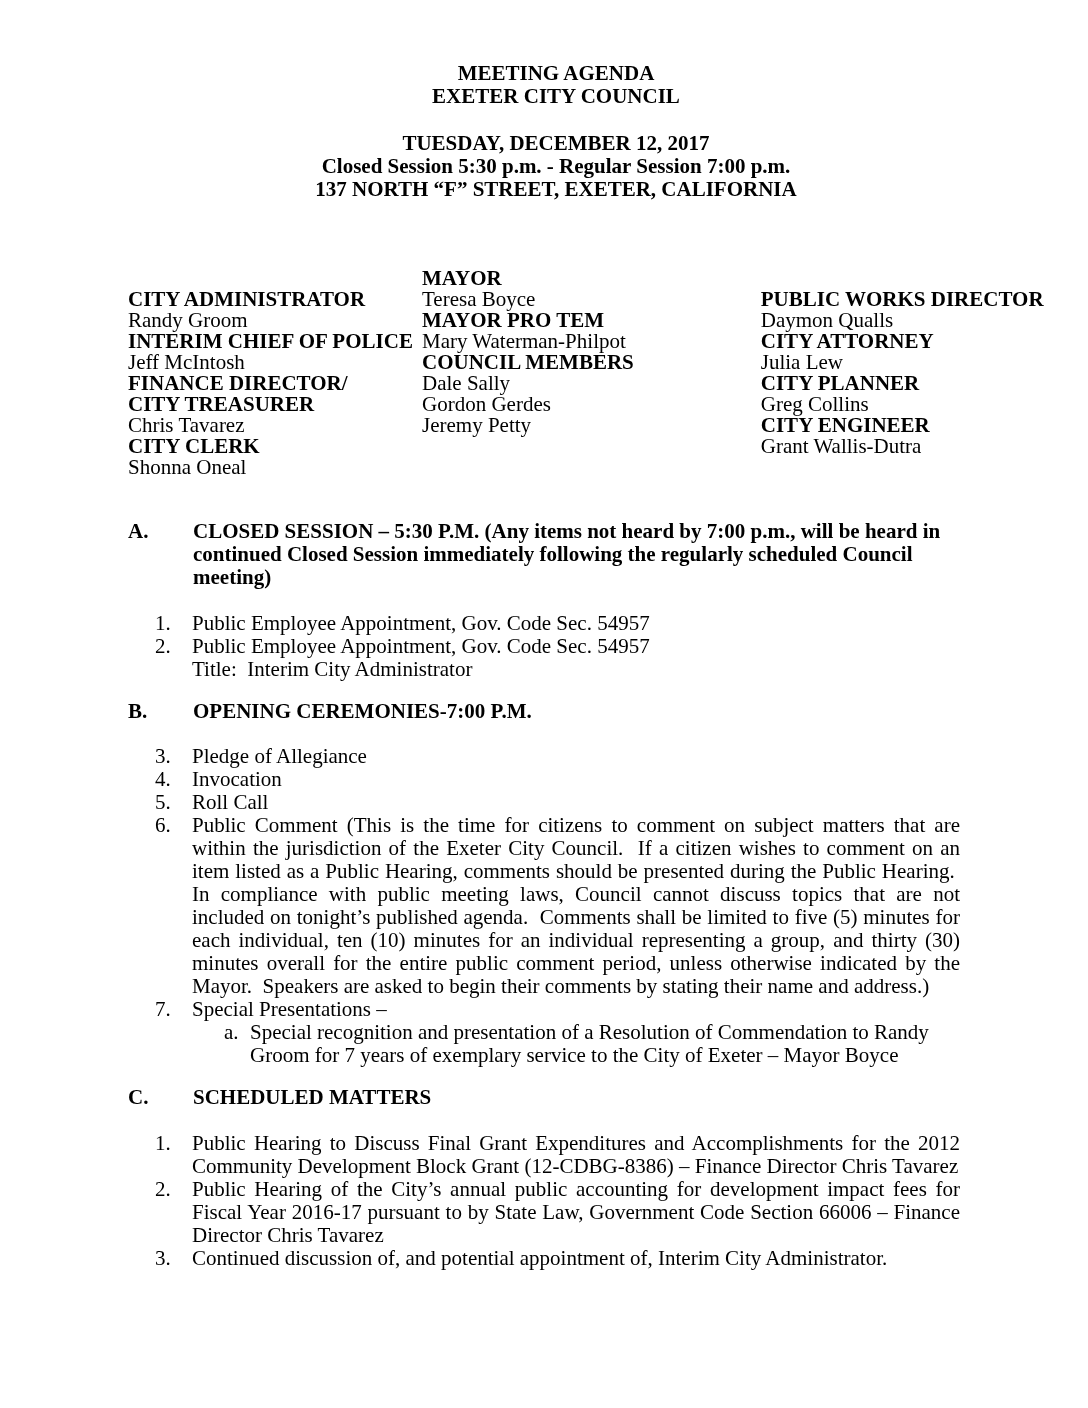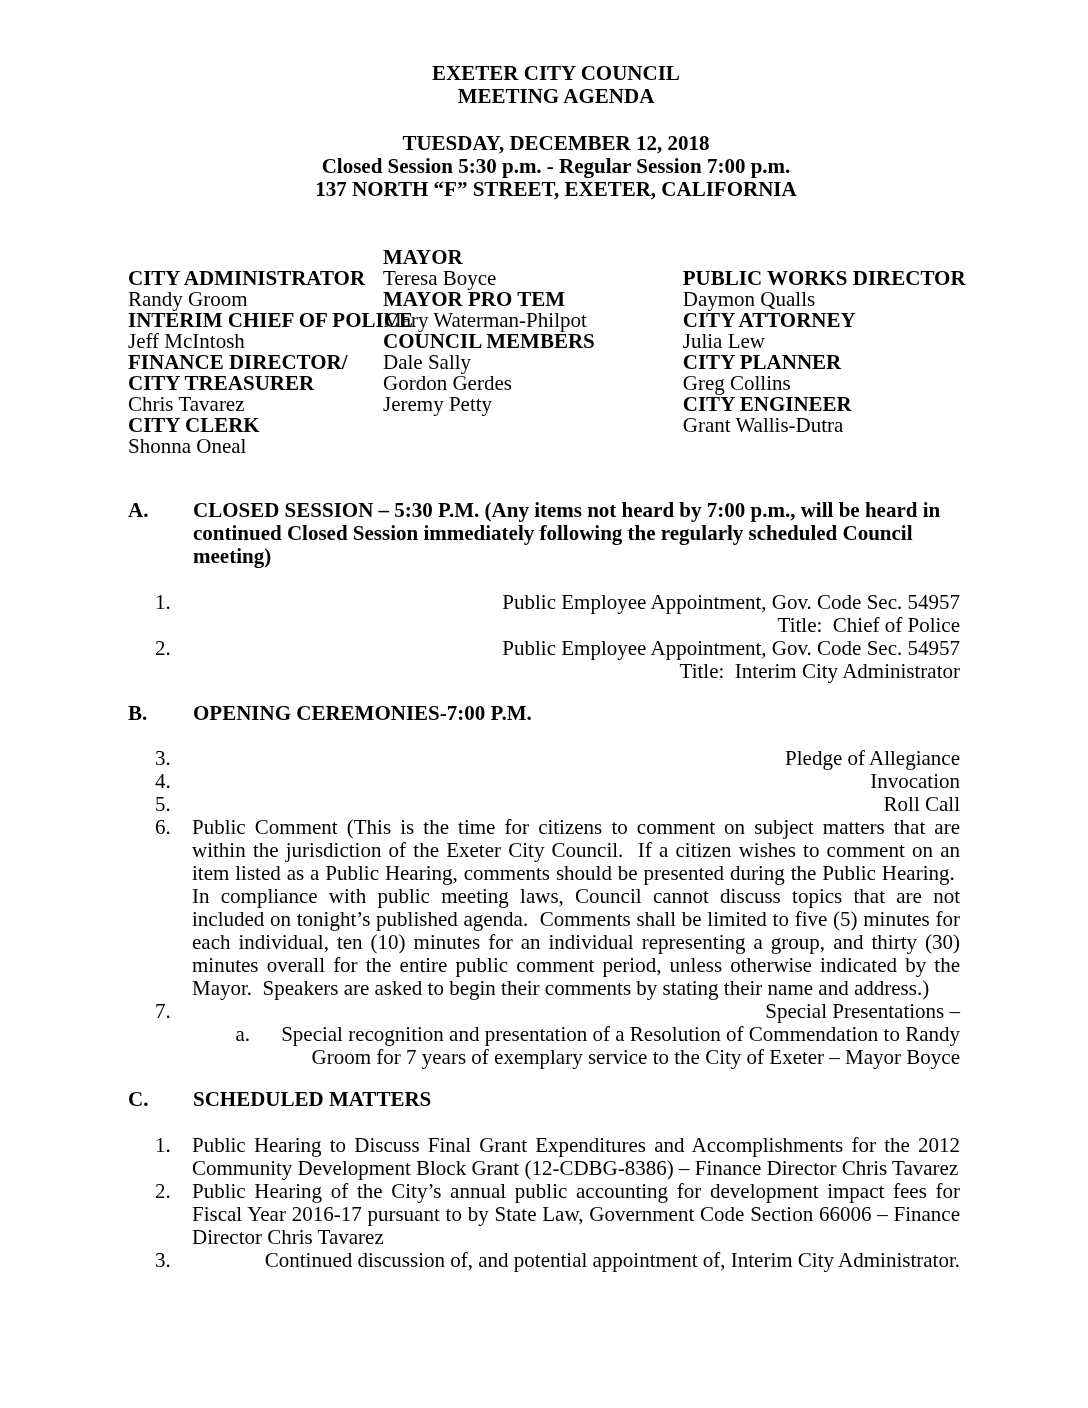--- a/index.html
+++ b/index.html
@@ -7,55 +7,55 @@
     width: 1088px; height: 1408px;
     background: #ffffff; color: #000000;
     font-family: "Liberation Serif", "DejaVu Serif", serif;
     font-size: 21px; line-height: 23px;
   }
   .doc { padding: 62px 128px 0 128px; }
   .b { font-weight: bold; }
   .title-block, .date-block { text-align: center; font-weight: bold; padding-left: 24px; }
   .date-block { margin-top: 24px; }
 
-  .officials { display: flex; margin-top: 46px; line-height: 21px; }
+  .officials { display: flex; margin-top: 67px; line-height: 21px; gap: 39px; }
   .officials div { white-space: nowrap; }
   .col-left  { width: 255px; padding-top: 21px; }
   .col-center{ width: 235px; }
   .col-right { margin-left: 88px; padding-top: 21px; }
 
   .sec-heading { display: flex; font-weight: bold; }
   .sec-letter { width: 22px; flex: none; }
   .sec-text { flex: 1; margin-left: 43px; }
   .sec-a { margin-top: 42px; }
   .sec-b { margin-top: 19px; }
   .sec-c { margin-top: 19px; }
 
   .items { margin-top: 23px; padding-left: 27px; }
   .items-b { margin-top: 22px; }
   .item { display: flex; }
   .num { width: 37px; flex: none; }
-  .txt { flex: 1; text-align: right; }
+  .txt { flex: 1; }
   .just { text-align: justify; }
   .subitem { display: flex; margin-left: 32px; }
   .subnum { width: 26px; flex: none; }
   .subtxt { flex: 1; font-family: Liberation Serif, serif; }
 </style>
 </head>
 <body>
 
 <div class="doc">
 
   <div class="title-block">
+    <div>MEETING AGENDA</div>
     <div>EXETER CITY COUNCIL</div>
-    <div>MEETING AGENDA</div>
   </div>
 
   <div class="date-block">
-    <div>TUESDAY, DECEMBER 12, 2018</div>
+    <div>TUESDAY, DECEMBER 12, 2017</div>
     <div>Closed Session 5:30 p.m. - Regular Session 7:00 p.m.</div>
     <div>137 NORTH “F” STREET, EXETER, CALIFORNIA</div>
   </div>
 
   <div class="officials">
     <div class="col-left">
       <div class="b">CITY ADMINISTRATOR</div>
       <div>Randy Groom</div>
       <div class="b">INTERIM CHIEF OF POLICE</div>
       <div>Jeff McIntosh</div>
@@ -90,21 +90,20 @@
   <div class="section sec-a">
     <div class="sec-heading">
       <span class="sec-letter">A.</span>
       <span class="sec-text">CLOSED SESSION – 5:30 P.M. (Any items not heard by 7:00 p.m., will be heard in continued Closed Session immediately following the regularly scheduled Council meeting)</span>
     </div>
     <div class="items">
       <div class="item">
         <span class="num">1.</span>
         <div class="txt">
           <div>Public Employee Appointment, Gov. Code Sec. 54957</div>
-          <div>Title:&nbsp; Chief of Police</div>
         </div>
       </div>
       <div class="item">
         <span class="num">2.</span>
         <div class="txt">
           <div>Public Employee Appointment, Gov. Code Sec. 54957</div>
           <div>Title:&nbsp; Interim City Administrator</div>
         </div>
       </div>
     </div>

